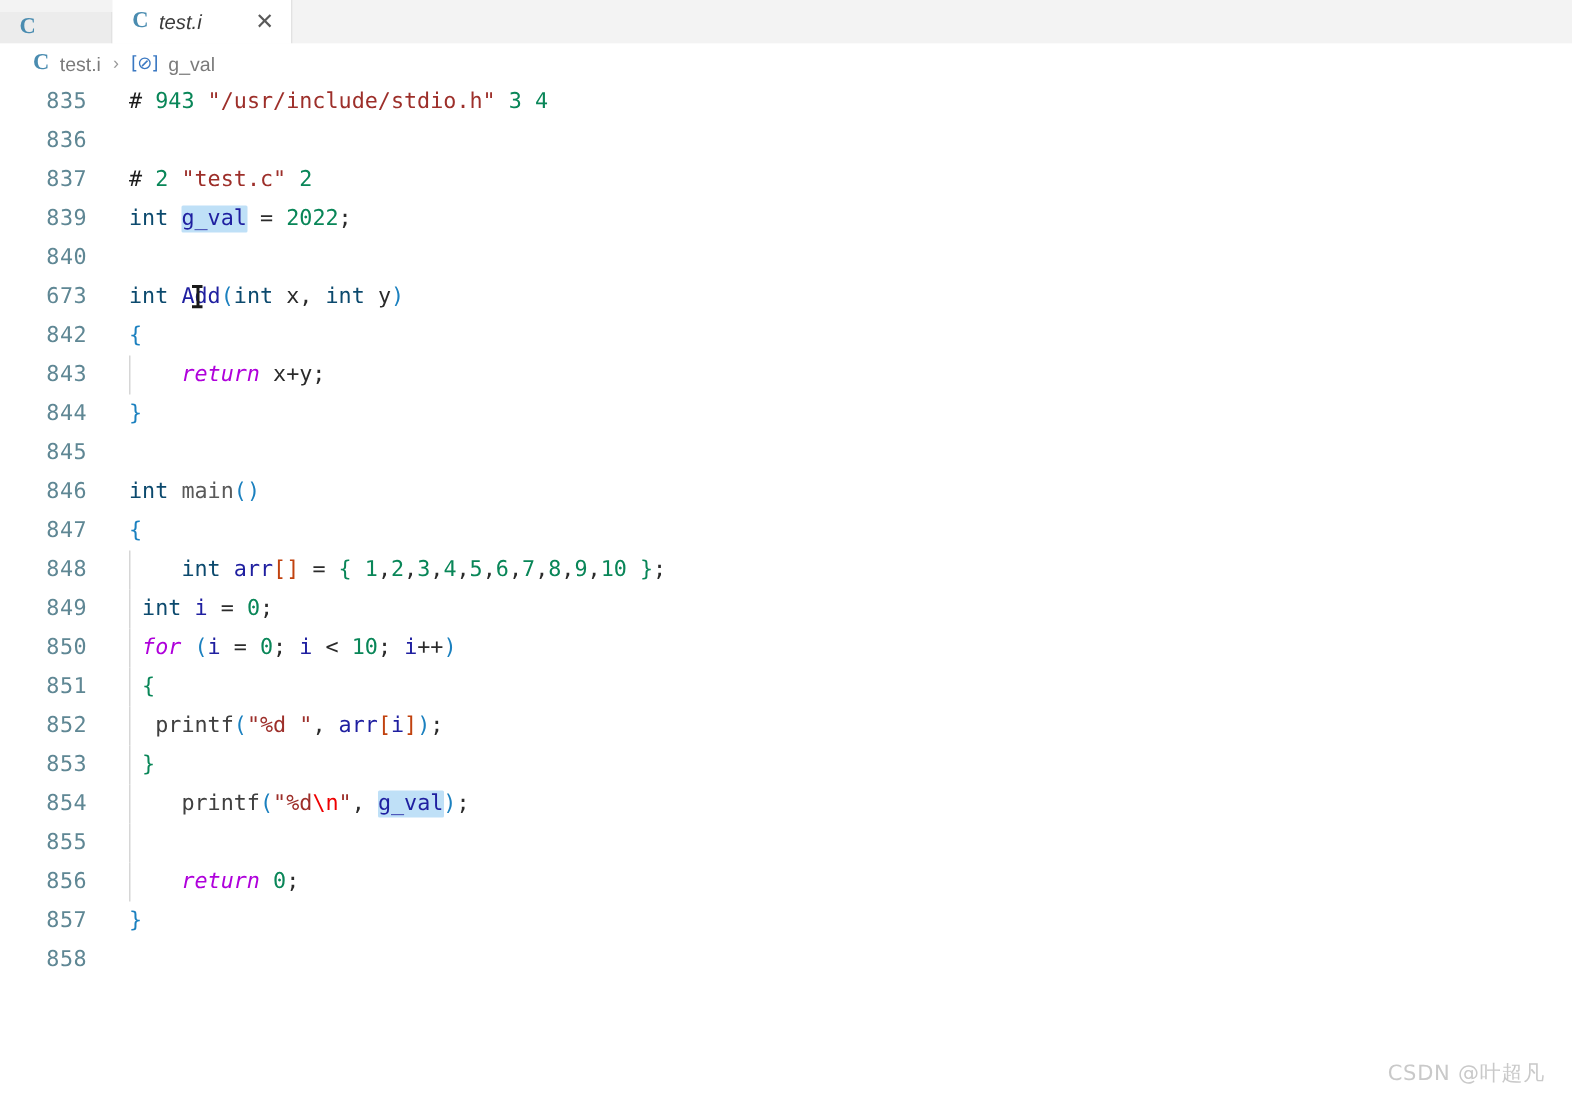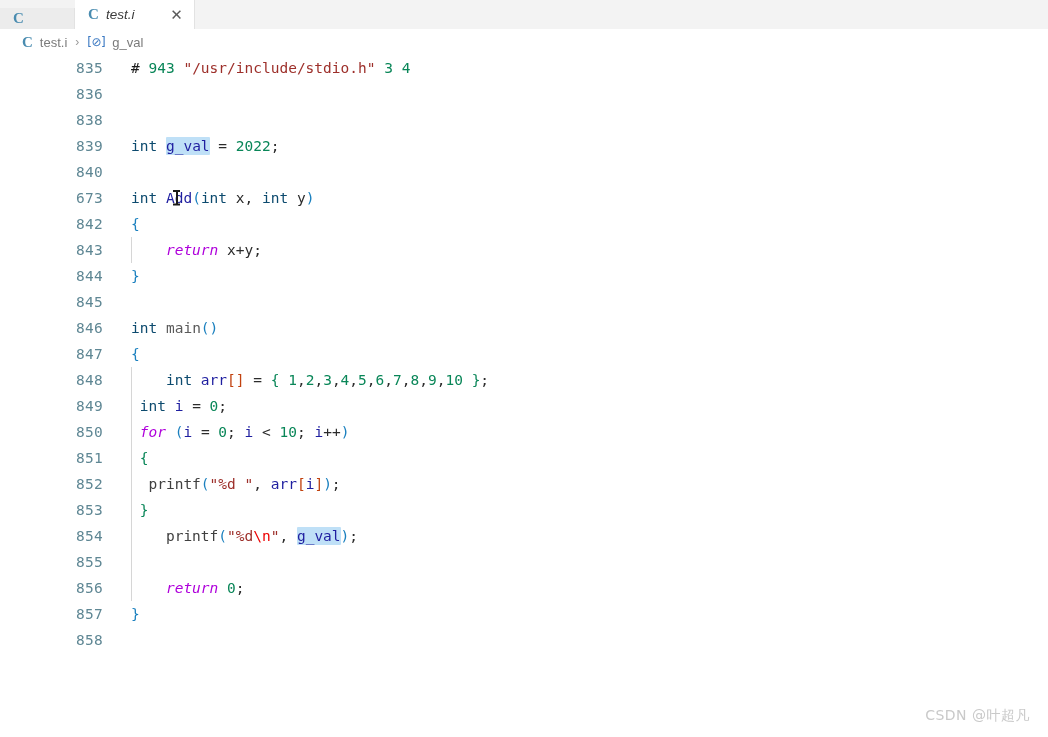--- a/index.html
+++ b/index.html
@@ -129,21 +129,20 @@
   }
 
   .code-line {
     display: flex;
     height: 26px;
     align-items: center;
     position: relative;
     font-family: "DejaVu Sans Mono", monospace;
     font-size: 14.5px;
     white-space: pre;
-    margin-left: 45px;
   }
 
   .gutter {
     width: 72px;
     min-width: 72px;
     text-align: right;
     padding-right: 14px;
     color: #5f8794;
     font-family: "DejaVu Sans Mono", monospace;
     font-size: 14.5px;
@@ -261,25 +260,25 @@
     <div class="code-line">
       <span class="gutter">835</span>
       <span class="code-text"><span class="t-pp">#</span> <span class="t-num">943</span> <span class="t-str">"/usr/include/stdio.h"</span> <span class="t-num">3</span> <span class="t-num">4</span></span>
     </div>
 
     <div class="code-line">
       <span class="gutter">836</span>
       <span class="code-text"></span>
     </div>
 
-
-    <div class="code-line">
-      <span class="gutter">838</span>
-      <span class="code-text"></span>
-    </div>
+    <div class="code-line">
+      <span class="gutter">837</span>
+      <span class="code-text"><span class="t-pp">#</span> <span class="t-num">2</span> <span class="t-str">"test.c"</span> <span class="t-num">2</span></span>
+    </div>
+
 
     <div class="code-line">
       <span class="gutter">839</span>
       <span class="code-text"><span class="t-kw">int</span> <span class="t-var hl">g_val</span> <span class="t-op">=</span> <span class="t-num">2022</span><span class="t-plain">;</span></span>
     </div>
 
     <div class="code-line">
       <span class="gutter">840</span>
       <span class="code-text"></span>
     </div>

